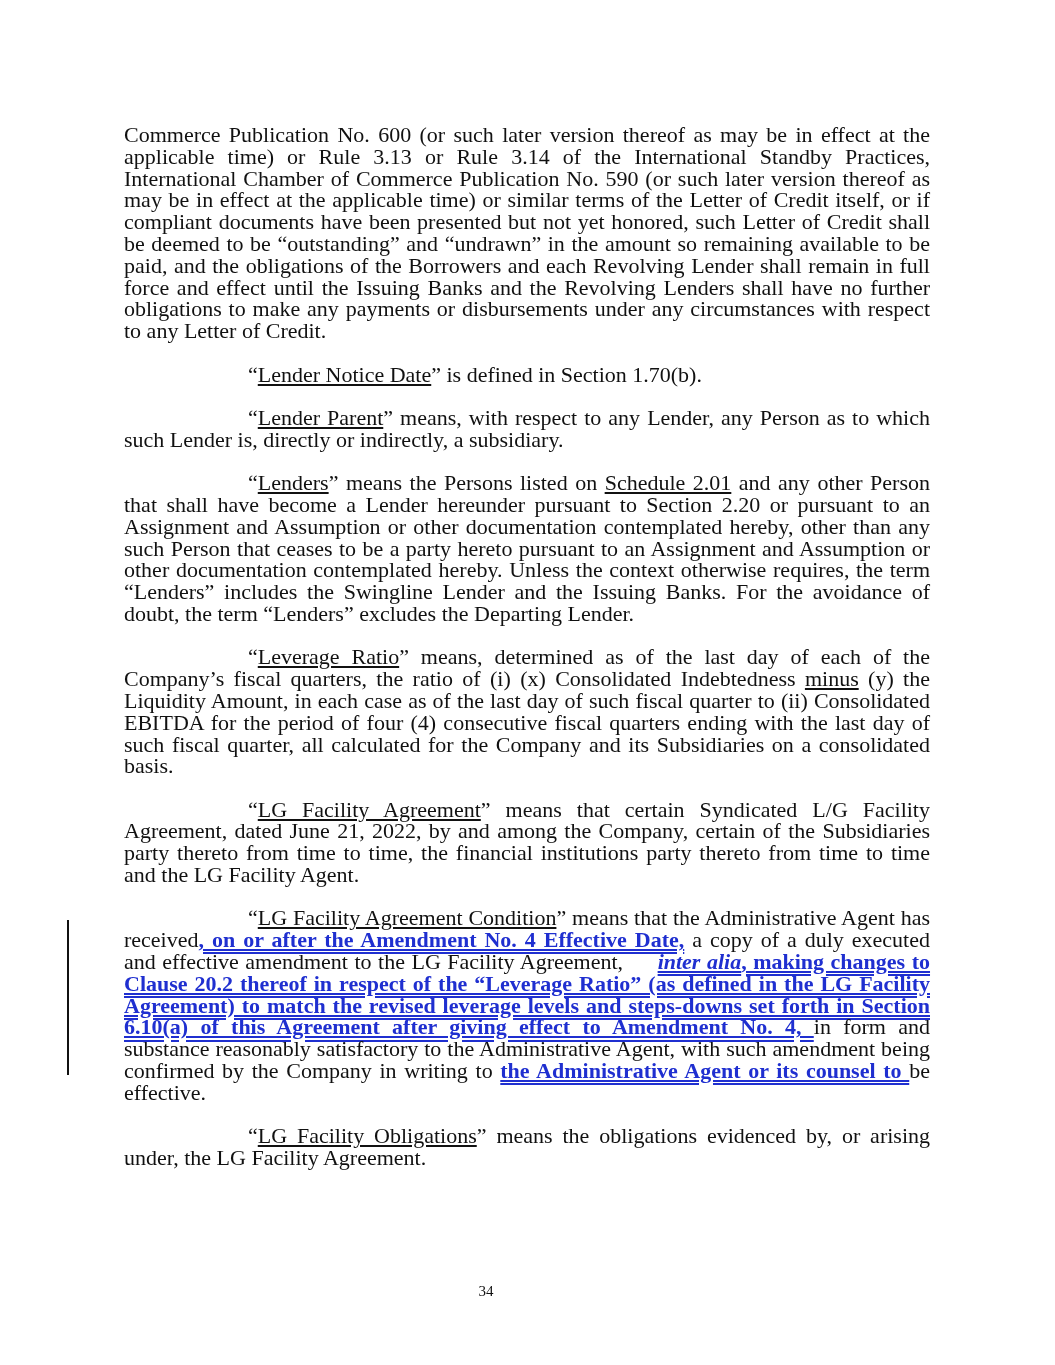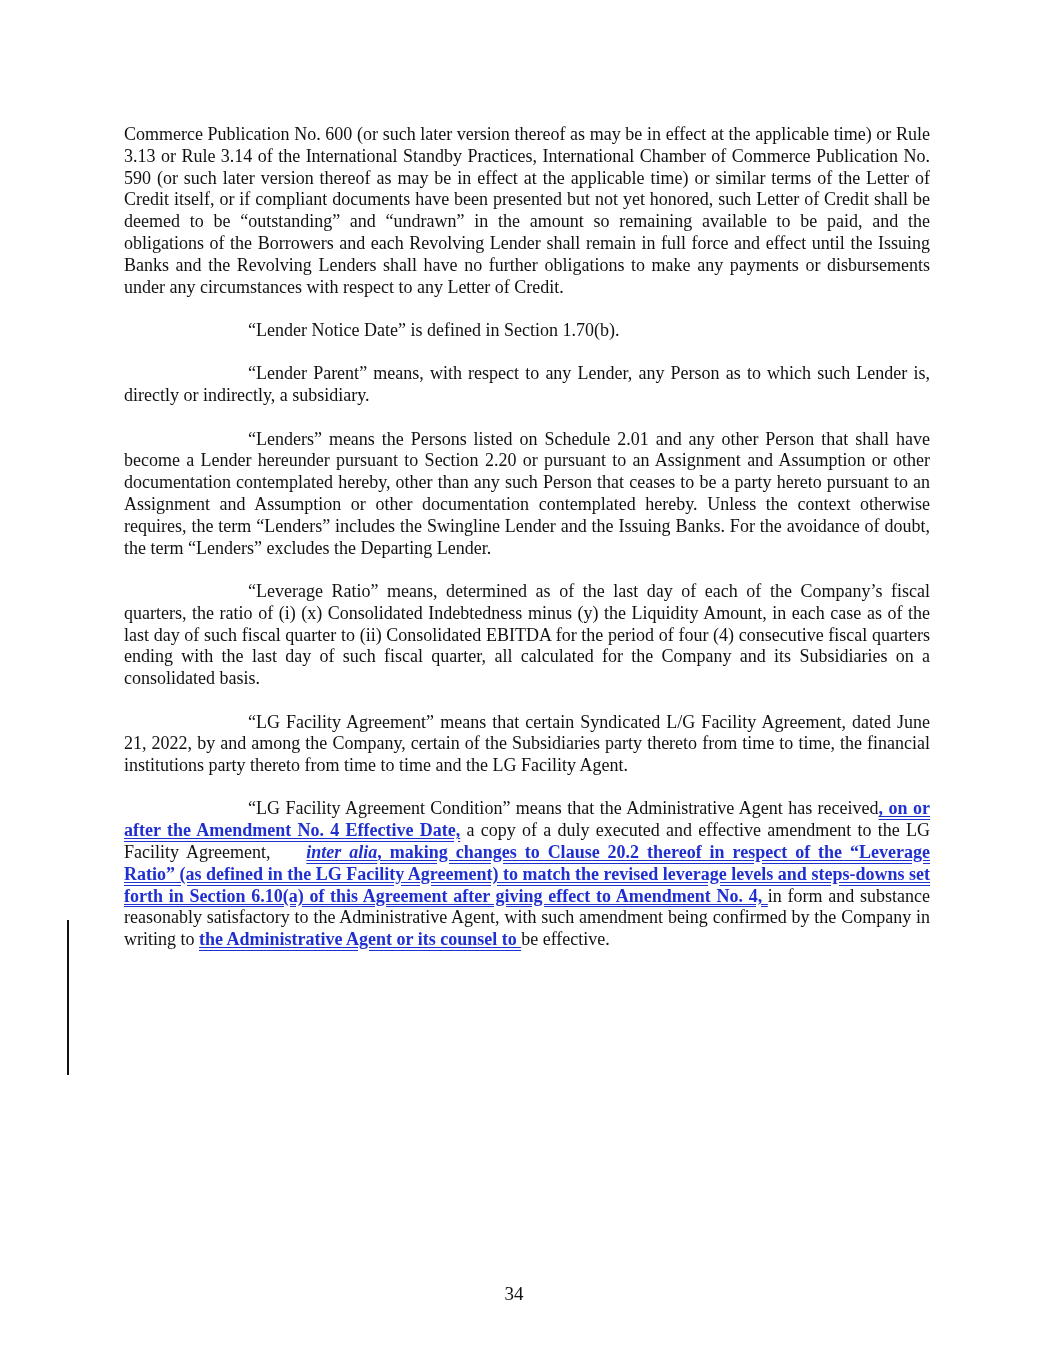--- a/index.html
+++ b/index.html
@@ -1,35 +1,35 @@
 <!DOCTYPE html>
 <html><head>
 <meta charset="utf-8">
 <style>
   html, body { margin: 0; padding: 0; background: #ffffff; }
   body { width: 1055px; height: 1365px; position: relative; overflow: hidden; }
   .page {
     position: absolute; left: 124px; top: 124px; width: 806px;
-    font-family: "Liberation Serif", serif; font-size: 18px; line-height: 21.8px; color: #111111;
+    font-family: "Liberation Serif", serif; font-size: 22px; line-height: 21.8px; color: #111111;
   }
   .para { margin: 0 0 21.6px 0; text-align: justify; text-align-last: left; }
   .indent { text-indent: 124px; }
-  .u { text-underline-offset: 2px; }
+  .u { text-decoration: underline; text-underline-offset: 2px; }
   .ins {
     color: #1f2fd0; font-weight: bold;
     text-decoration: underline double; text-decoration-color: #1f2fd0;
     text-underline-offset: 2px;
   }
   .ins-it { font-style: italic; margin-left: 28px; }
   .changebar {
     position: absolute; left: 67px; top: 920px; width: 2px; height: 155px; background: #111111;
   }
   .pagenum {
     position: absolute; left: 0; width: 972px; top: 1283px; text-align: center;
-    font-family: "Liberation Serif", serif; font-size: 19px; color: #111111; padding-left: 28px;
+    font-family: "Liberation Serif", serif; font-size: 15px; color: #111111;
   }
 </style>
 </head>
 <body>
 
 <div class="changebar"></div>
 
 <div class="page">
 
   <p class="para"><span>Commerce Publication No. 600 (or such later version thereof as may be in effect at the applicable time) or Rule 3.13 or Rule 3.14 of the International Standby Practices, International Chamber of Commerce Publication No. 590 (or such later version thereof as may be in effect at the applicable time) or similar terms of the Letter of Credit itself, or if compliant documents have been presented but not yet honored, such Letter of Credit shall be deemed to be “outstanding” and “undrawn” in the amount so remaining available to be paid, and the obligations of the Borrowers and each Revolving Lender shall remain in full force and effect until the Issuing Banks and the Revolving Lenders shall have no further obligations to make any payments or disbursements under any circumstances with respect to any Letter of Credit.</span></p>
@@ -42,17 +42,18 @@
   <p class="para indent"><span>“</span><span class="u">Lenders</span><span>” means the Persons listed on </span><span class="u">Schedule 2.01</span><span> and any other Person that shall have become a Lender hereunder pursuant to Section 2.20 or pursuant to an Assignment and Assumption or other documentation contemplated hereby, other than any such Person that ceases to be a party hereto pursuant to an Assignment and Assumption or other documentation contemplated hereby.  Unless the context otherwise requires, the term “Lenders” includes the Swingline Lender and the Issuing Banks.  For the avoidance of doubt, the term “Lenders” excludes the Departing Lender.</span></p>
 
 
   <p class="para indent"><span>“</span><span class="u">Leverage Ratio</span><span>” means, determined as of the last day of each of the Company’s fiscal quarters, the ratio of (i) (x) Consolidated Indebtedness </span><span class="u">minus</span><span> (y) the Liquidity Amount, in each case as of the last day of such fiscal quarter to (ii) Consolidated EBITDA for the period of four (4) consecutive fiscal quarters ending with the last day of such fiscal quarter, all calculated for the Company and its Subsidiaries on a consolidated basis.</span></p>
 
 
   <p class="para indent"><span>“</span><span class="u">LG Facility Agreement</span><span>” means that certain Syndicated L/G Facility Agreement, dated June 21, 2022, by and among the Company, certain of the Subsidiaries party thereto from time to time, the financial institutions party thereto from time to time and the LG Facility Agent.</span></p>
 
   <p class="para indent"><span>“</span><span class="u">LG Facility Agreement Condition</span><span>” means that the Administrative Agent has received</span><span class="ins">, on or after the Amendment No. 4 Effective Date,</span><span> a copy of a duly executed and effective amendment to the LG Facility Agreement, </span><span class="ins ins-it">inter alia</span><span class="ins">, making changes to Clause 20.2 thereof in respect of the “Leverage Ratio” (as defined in the LG Facility Agreement) to match the revised leverage levels and steps-downs set forth in Section 6.10(a) of this Agreement after giving effect to Amendment No. 4, </span><span>in form and substance reasonably satisfactory to the Administrative Agent, with such amendment being confirmed by the Company in writing to </span><span class="ins">the Administrative Agent or its counsel to </span><span>be effective.</span></p>
 
+  <p class="para indent"><span>“</span><span class="u">LG Facility Obligations</span><span>” means the obligations evidenced by, or arising under, the LG Facility Agreement.</span></p>
 
 
 </div>
 
 <div class="pagenum">34</div>
 
 </body></html>

